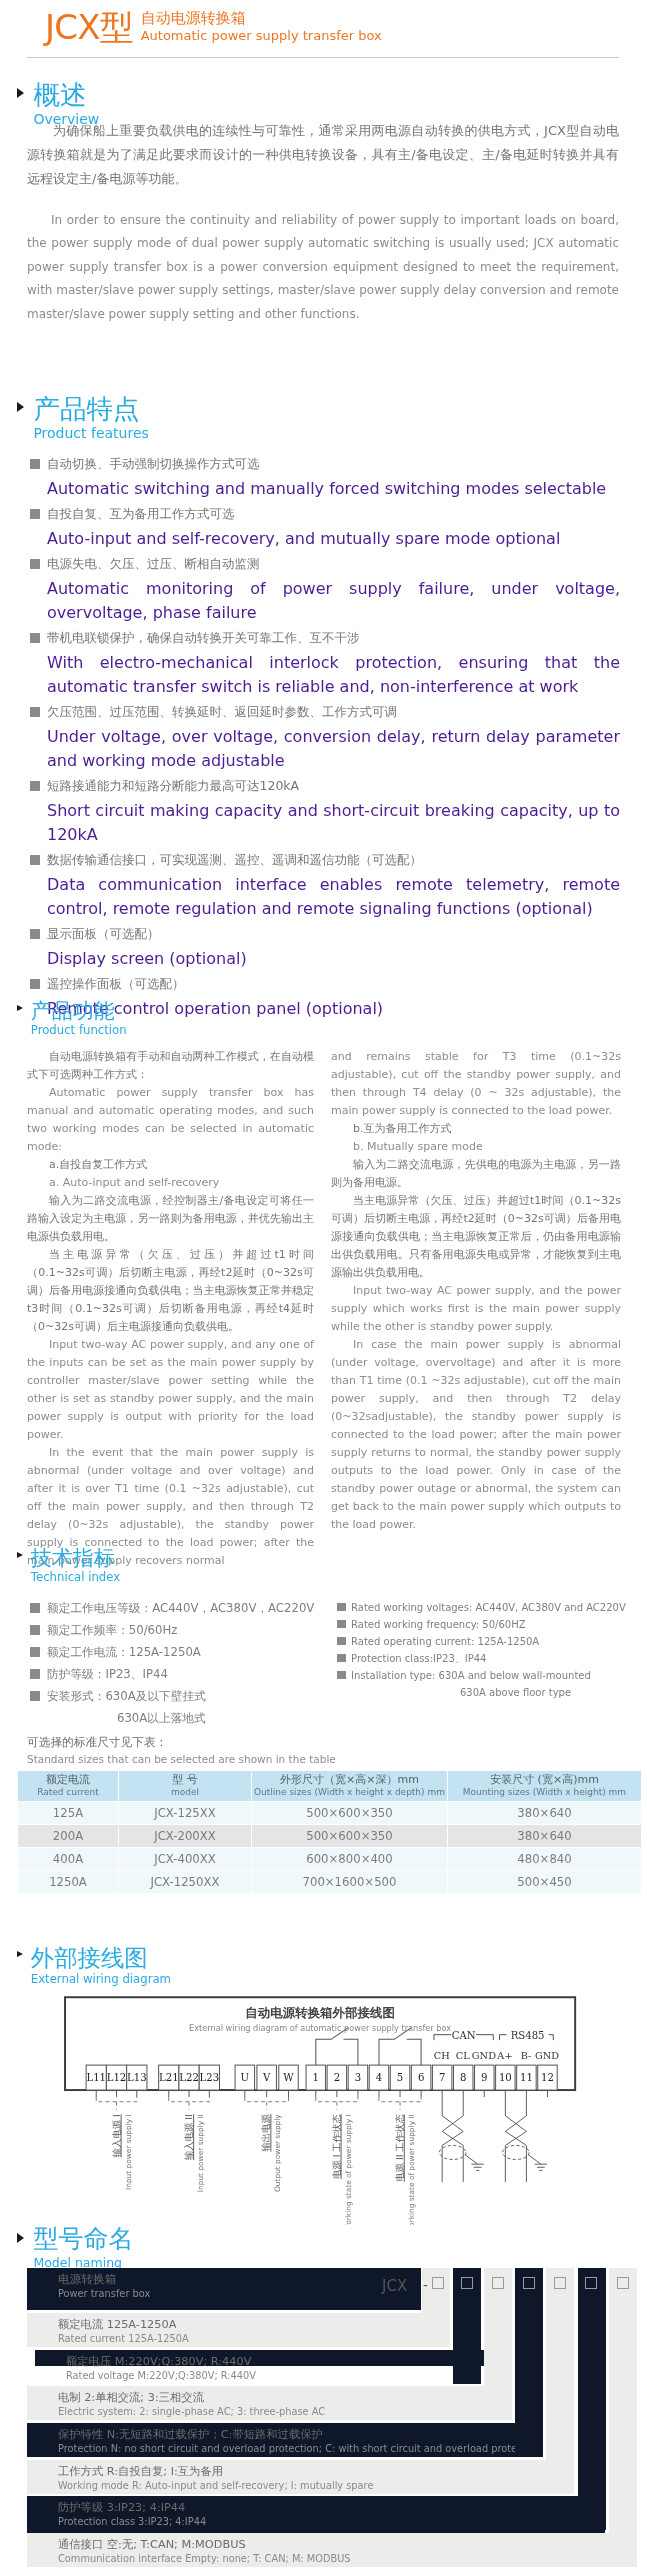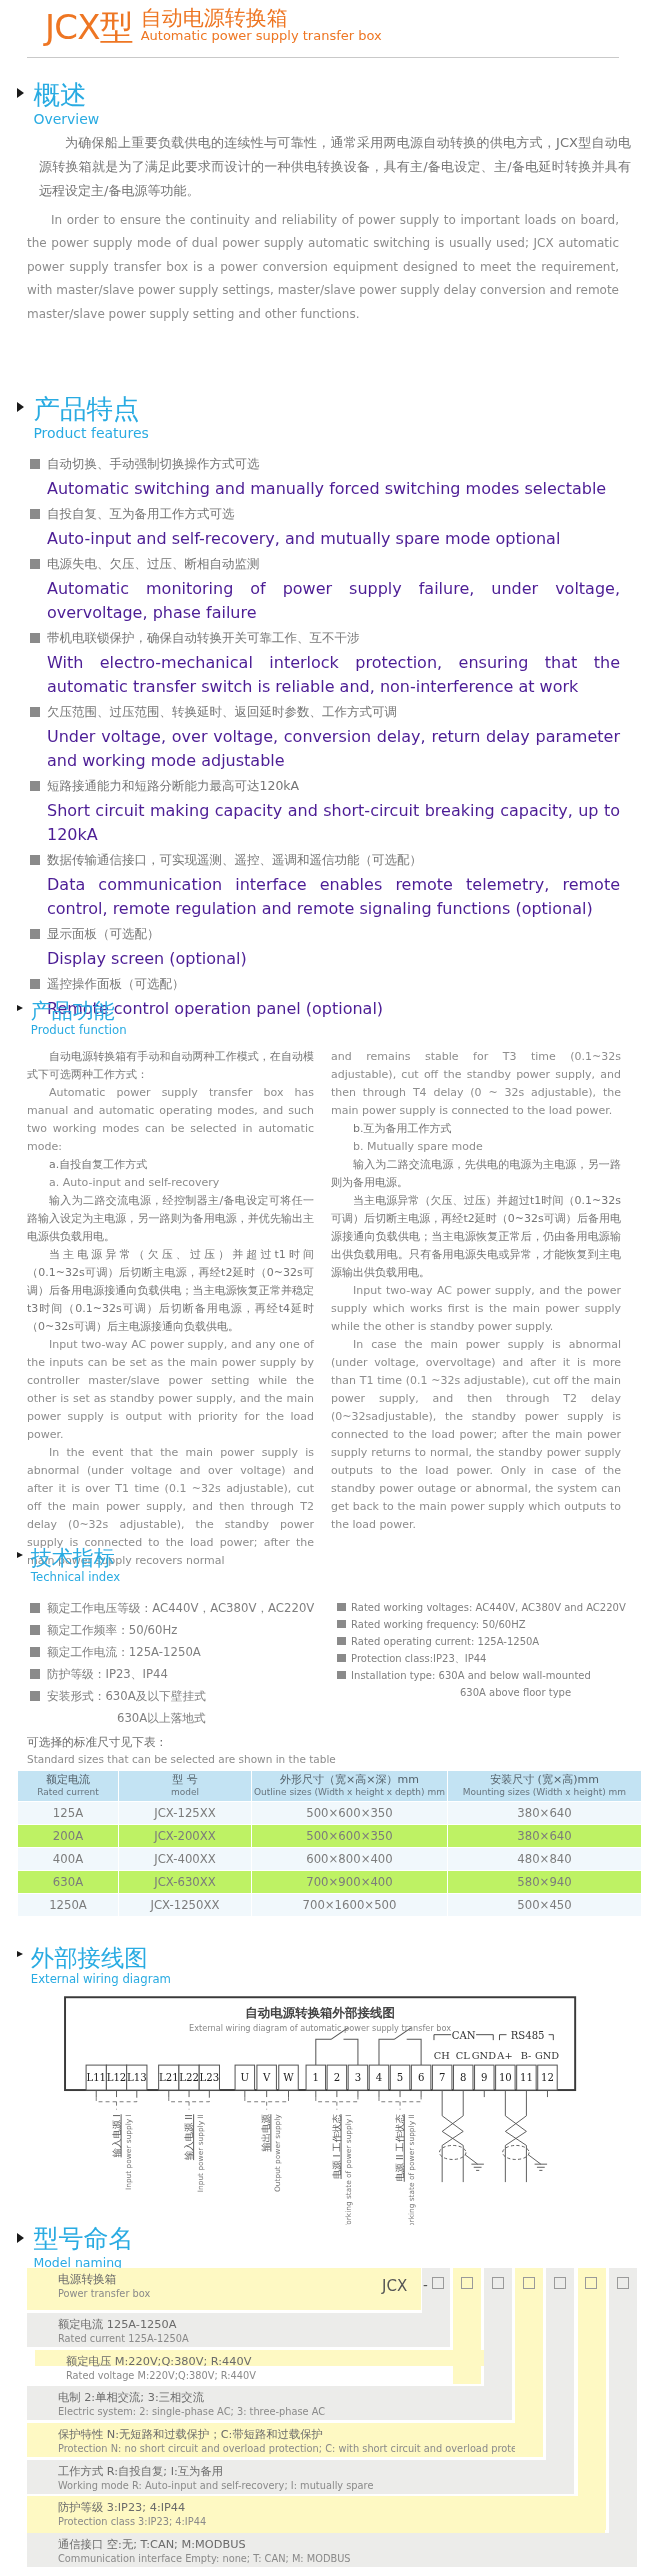--- a/index.html
+++ b/index.html
@@ -3,21 +3,21 @@
 <meta charset="utf-8">
 <style>
   html,body{margin:0;padding:0;background:#fff}
   .page{position:relative;width:648px;height:2576px;background:#fff;overflow:hidden;
         font-family:"DejaVu Sans",sans-serif;color:#7b7b7b}
   .abs{position:absolute}
   
   .brand-row{display:flex;align-items:flex-start}
   .brand{font-size:34px;color:#ee7623;letter-spacing:-0.8px;line-height:36px}
   .brand-sub{margin-left:7.8px;color:#ee7623}
-  .brand-sub .cn{font-size:21px;line-height:19px}
+  .brand-sub .cn{font-size:15px;line-height:19px}
   .brand-sub .en{font-size:13px;line-height:15.6px}
   .divider{height:0.8px;background:#c9c9c9}
   
   .sechead{display:flex;align-items:flex-start}
   .tri{width:0;height:0;border-left:7.8px solid #1a1a1a;border-top:5.5px solid transparent;
        border-bottom:5.5px solid transparent;margin:7.8px 9.4px 0 0}
   .tri.sm{border-left-width:6.2px;border-top-width:3.9px;border-bottom-width:3.9px;margin:6.2px 7.8px 0 0}
   .sechead .zh{font-size:26.5px;line-height:30px;color:#29abe2}
   .sechead .en{font-size:14px;line-height:19px;color:#29abe2}
   .sechead.small .zh{font-size:21px;line-height:24px}
@@ -43,26 +43,26 @@
   .tech-r .cont{padding-left:123px;font-size:10px;line-height:17px;color:#808080}
   
   .intro-cn{font-size:11.7px;color:#6d6d6d;line-height:15.6px}
   .intro-en{font-size:10.5px;color:#8d8d8d;line-height:14px}
   table.sizes{border-collapse:collapse;table-layout:fixed;width:624px}
   table.sizes th{background:#c3e3f3;font-weight:normal;padding:2.3px 1.6px;border:0.8px solid #fff}
   table.sizes th .hcn{font-size:11px;color:#54616a;line-height:14px}
   table.sizes th .hen{font-size:9px;color:#68757e;line-height:11.7px}
   table.sizes td{font-size:11.7px;color:#7c7c7c;text-align:center;height:20px;border:0.8px solid #fff}
   table.sizes tr.odd td{background:#f1f8fc}
-  table.sizes tr.even td{background:#bef264}
+  table.sizes tr.even td{background:#e5e5e5}
   
   .mrow{box-sizing:border-box;padding:3.9px 0 0 31px}
   .mrow .cn{font-size:11.3px;color:#6b6b6b;line-height:15.6px}
   .mrow .en{font-size:9.8px;color:#8a8a8a;line-height:13.3px}
-  .bg-blue{background:#fef9c3}
+  .bg-blue{background:#0f172a}
   .bg-gray{background:#ececea}
   .chkbox{box-sizing:border-box;width:11.7px;height:11.7px;border:1.6px solid #9a9a9a;background:transparent}
   .jcx{font-size:15px;color:#555}
   .dash{font-size:13.3px;color:#555}
 </style>
 </head>
 <body>
 
 <div class="page">
 
@@ -75,21 +75,21 @@
   </div>
   <div class="abs divider" style="left:27px;top:57px;width:592px"></div>
 
   <div class="abs sechead" style="left:17px;top:80px">
     <div class="tri"></div>
     <div>
       <div class="zh">概述</div>
       <div class="en">Overview</div>
     </div>
   </div>
-  <p class="abs para-cn" style="left:27px;top:119px;width:592px;margin:12px">为确保船上重要负载供电的连续性与可靠性，通常采用两电源自动转换的供电方式，JCX型自动电源转换箱就是为了满足此要求而设计的一种供电转换设备，具有主/备电设定、主/备电延时转换并具有远程设定主/备电源等功能。</p>
+  <p class="abs para-cn" style="left:27px;top:119px;width:592px;margin:0">为确保船上重要负载供电的连续性与可靠性，通常采用两电源自动转换的供电方式，JCX型自动电源转换箱就是为了满足此要求而设计的一种供电转换设备，具有主/备电设定、主/备电延时转换并具有远程设定主/备电源等功能。</p>
   <p class="abs para-en" style="left:27px;top:209px;width:592px;margin:0">In order to ensure the continuity and reliability of power supply to important loads on board, the power supply mode of dual power supply automatic switching is usually used; JCX automatic power supply transfer box is a power conversion equipment designed to meet the requirement, with master/slave power supply settings, master/slave power supply delay conversion and remote master/slave power supply setting and other functions.</p>
 
   <div class="abs sechead" style="left:17px;top:394px">
     <div class="tri"></div>
     <div>
       <div class="zh">产品特点</div>
       <div class="en">Product features</div>
     </div>
   </div>
   <div class="abs feat" style="left:30px;top:451px;width:590px">
@@ -280,26 +280,20 @@
           <td>JCX-200XX</td>
           <td>500×600×350</td>
           <td>380×640</td>
         </tr>
       <tr class="odd">
           <td>400A</td>
           <td>JCX-400XX</td>
           <td>600×800×400</td>
           <td>480×840</td>
         </tr>
-      <tr class="even">
-          <td>630A</td>
-          <td>JCX-630XX</td>
-          <td>700×900×400</td>
-          <td>580×940</td>
-        </tr>
       <tr class="odd">
           <td>1250A</td>
           <td>JCX-1250XX</td>
           <td>700×1600×500</td>
           <td>500×450</td>
         </tr>
     </tbody>
   </table>
 
   <div class="abs sechead small" style="left:17px;top:1945px">

